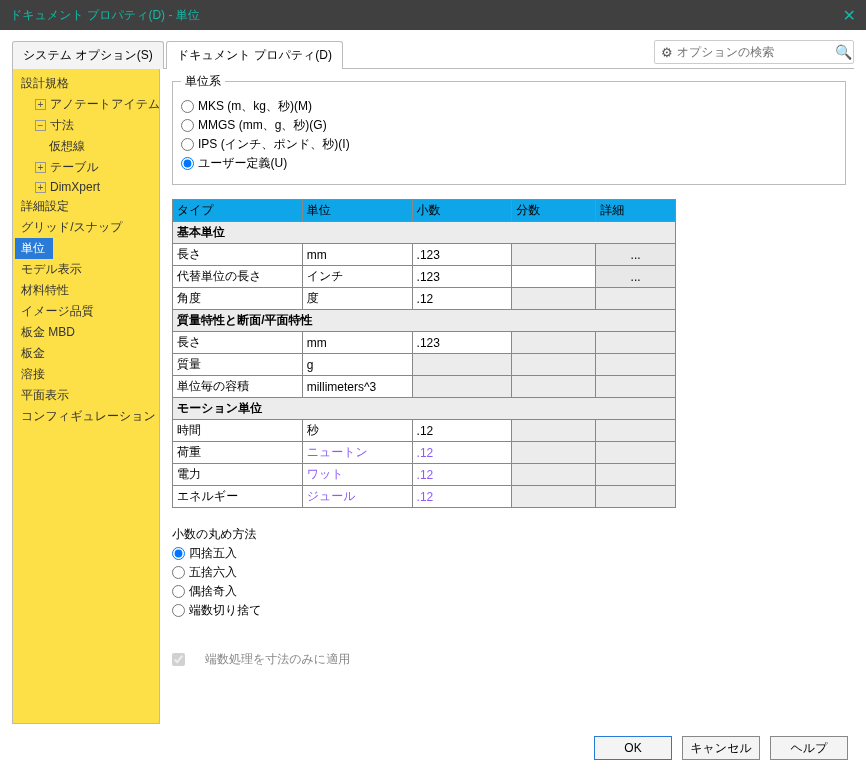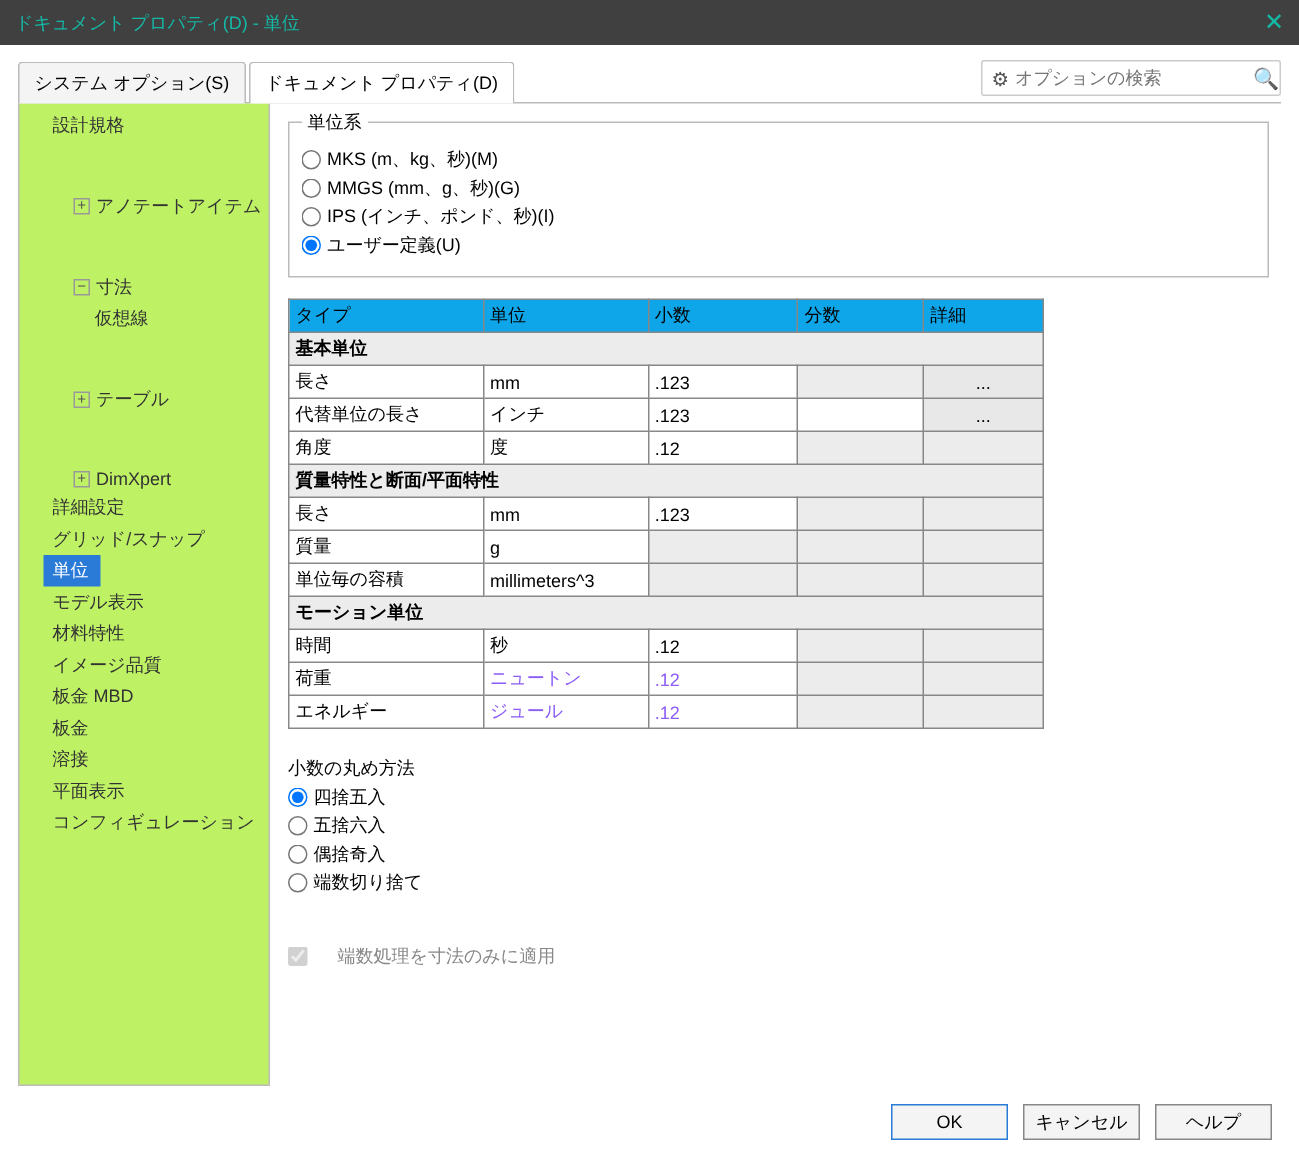--- a/index.html
+++ b/index.html
@@ -9,24 +9,24 @@
 .content { padding: 10px 12px 0 12px; height: calc(100% - 30px - 48px); display: flex; flex-direction: column; }
 .toprow { display: flex; justify-content: space-between; align-items: flex-end; margin-bottom: 0; }
 .tabs { display: flex; gap: 2px; align-items: flex-end; }
 .tab { border: 1px solid #bbb; border-bottom: none; padding: 5px 10px 5px 10px; background: #fff; border-top-left-radius: 3px; border-top-right-radius: 3px; position: relative; top: 1px; }
 .tab.inactive { background: #f4f4f4; }
 .search { display: flex; align-items: center; border: 1px solid #ccc; border-radius: 2px; padding: 2px 6px; width: 200px; height: 24px; gap: 4px; margin-bottom: 4px;}
 .search .gear { font-size: 13px; color: #555;}
 .search input { border: none; outline: none; flex: 1; font-size: 12px; color: #888;}
 .search .mag { font-size: 14px; color: #555; }
 .mainarea { display: flex; flex: 1; border-top: 1px solid #bbb; }
-.sidebar { width: 168px; border: 1px solid #bbb; border-top: none; padding: 4px 16px; overflow-y: auto; background:#bef264;}
+.sidebar { width: 148px; border: 1px solid #bbb; border-top: none; padding: 4px 2px; overflow-y: auto; background:#fde047;}
 .tree-item { padding: 2px 2px 2px 6px; white-space: nowrap; color:#333; cursor:pointer;}
 .tree-item .expander { display:inline-block; width:11px; height:11px; border:1px solid #999; margin-right:4px; text-align:center; line-height:9px; font-size:10px; vertical-align:middle; color:#555;}
-.tree-item.indent1 { padding-left: 20px; margin-top: 33px; }
+.tree-item.indent1 { padding-left: 20px; }
 .tree-item.indent2 { padding-left: 34px; }
 .tree-item.selected { background:#2a7bd8; color:#fff; display:inline-block; padding-left:6px; padding-right:8px; margin-left:0;}
 .rightpane { flex:1; padding: 4px 8px 8px 12px; overflow-y:auto;}
 fieldset.unit-system { border:1px solid #bbb; padding:6px 8px 10px 8px; margin-bottom:14px;}
 fieldset.unit-system legend { padding: 0 4px; font-size:12px;}
 .radio-row { display:flex; align-items:center; gap:4px; margin:2px 0;}
 .radio-row input {margin:0;}
 table.units { border-collapse: collapse; width: 504px; }
 table.units th, table.units td { border:1px solid #888; padding:2px 4px; height:20px; text-align:left; background:#fff;}
 table.units th { background:#0ea5e9; text-align:left; font-weight:normal;}
@@ -178,20 +178,27 @@
           <td class="disabled-cell"></td>
         </tr>
         <tr>
           <td>荷重</td>
           <td class="greytext">ニュートン</td>
           <td class="greytext">.12</td>
           <td class="disabled-cell"></td>
           <td class="disabled-cell"></td>
         </tr>
         <tr>
+          <td>電力</td>
+          <td class="greytext">ワット</td>
+          <td class="greytext">.12</td>
+          <td class="disabled-cell"></td>
+          <td class="disabled-cell"></td>
+        </tr>
+        <tr>
           <td>エネルギー</td>
           <td class="greytext">ジュール</td>
           <td class="greytext">.12</td>
           <td class="disabled-cell"></td>
           <td class="disabled-cell"></td>
         </tr>
       </tbody>
         </table>
 
       <fieldset class="rounding">

